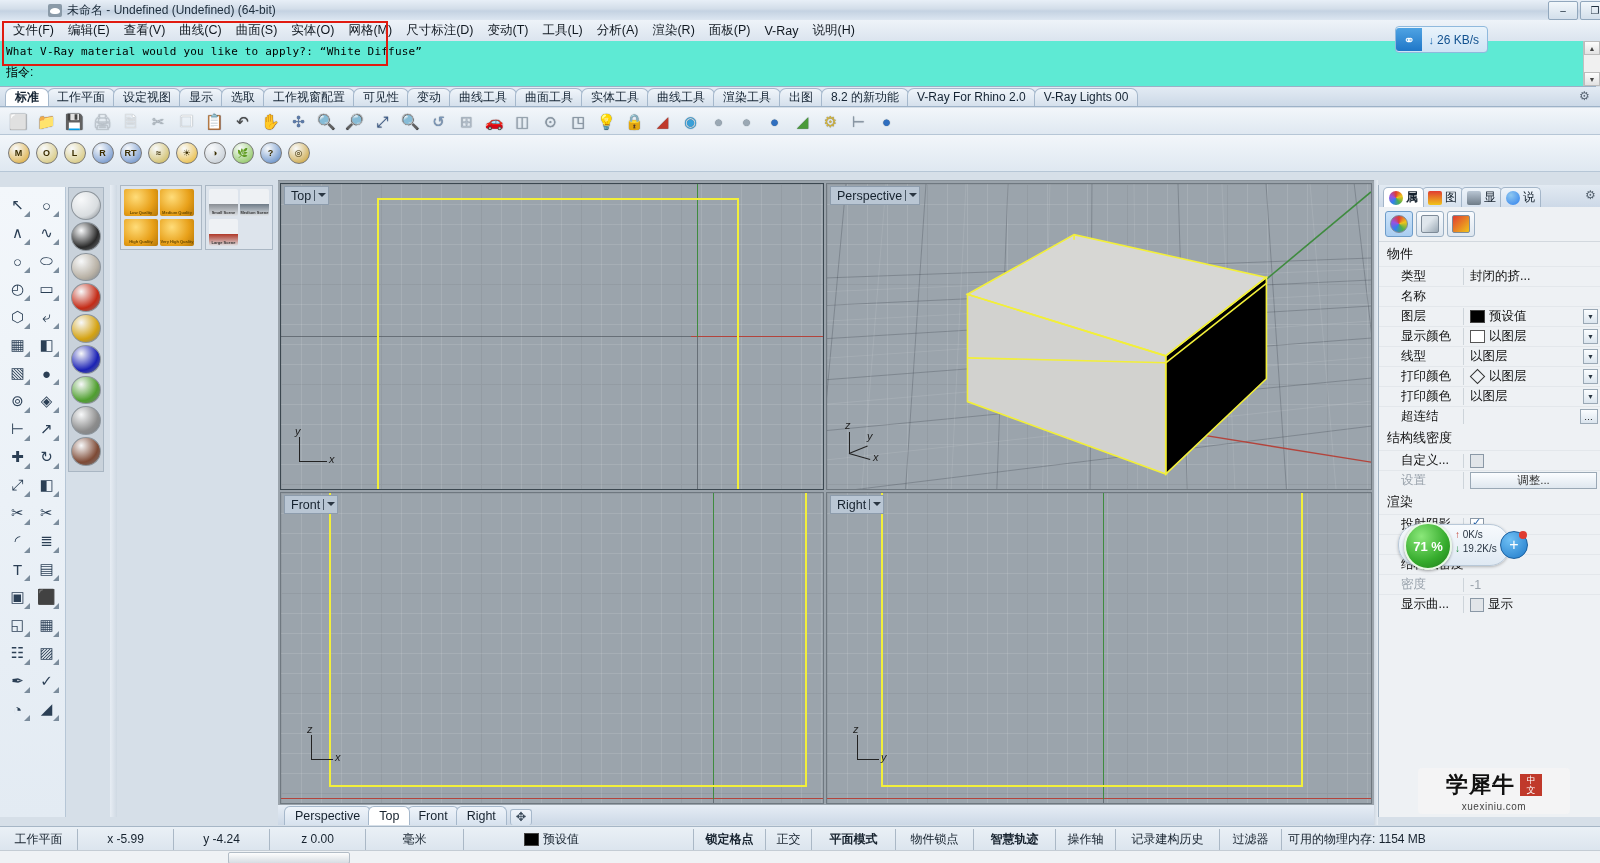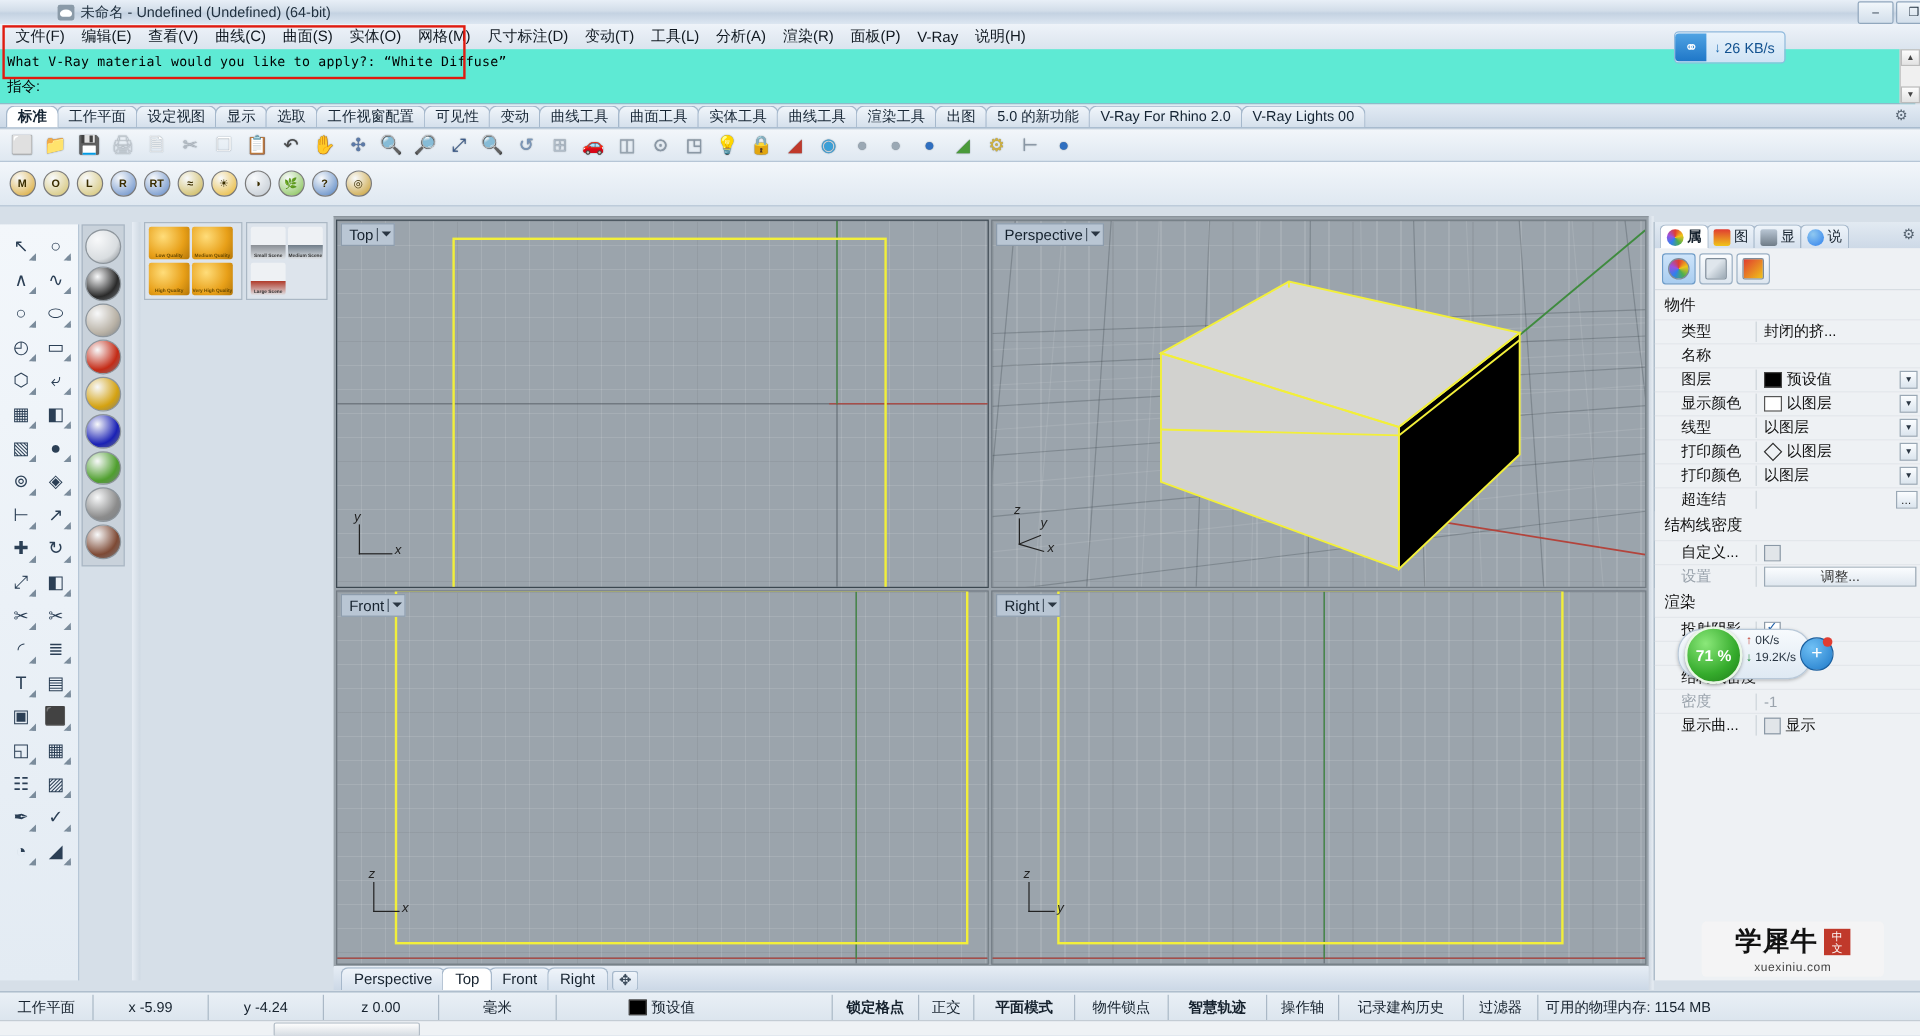--- a/index.html
+++ b/index.html
@@ -284,21 +284,21 @@
       <div class="ttab">选取</div>
       <div class="ttab">工作视窗配置</div>
       <div class="ttab">可见性</div>
       <div class="ttab">变动</div>
       <div class="ttab">曲线工具</div>
       <div class="ttab">曲面工具</div>
       <div class="ttab">实体工具</div>
       <div class="ttab">曲线工具</div>
       <div class="ttab">渲染工具</div>
       <div class="ttab">出图</div>
-      <div class="ttab">5.0 的新功能</div>
+      <div class="ttab">8.2 的新功能</div>
       <div class="ttab">V-Ray For Rhino 2.0</div>
       <div class="ttab">V-Ray Lights 00</div>
     </div>
   <div class="tabrow-right" style="position:absolute;right:5px;top:89px;font-size:12px;color:#5a6775;">⚙</div>
 
   <div class="iconbar" id="iconbar1">
       <div class="ticon" style="color: rgb(255, 255, 255); text-shadow: rgb(85, 96, 107) 0px 0px 1px;">
         <span class="sq">⬜</span>
       </div>
       <div class="ticon" style="color: rgb(232, 200, 106); text-shadow: rgb(85, 96, 107) 0px 0px 1px;">

